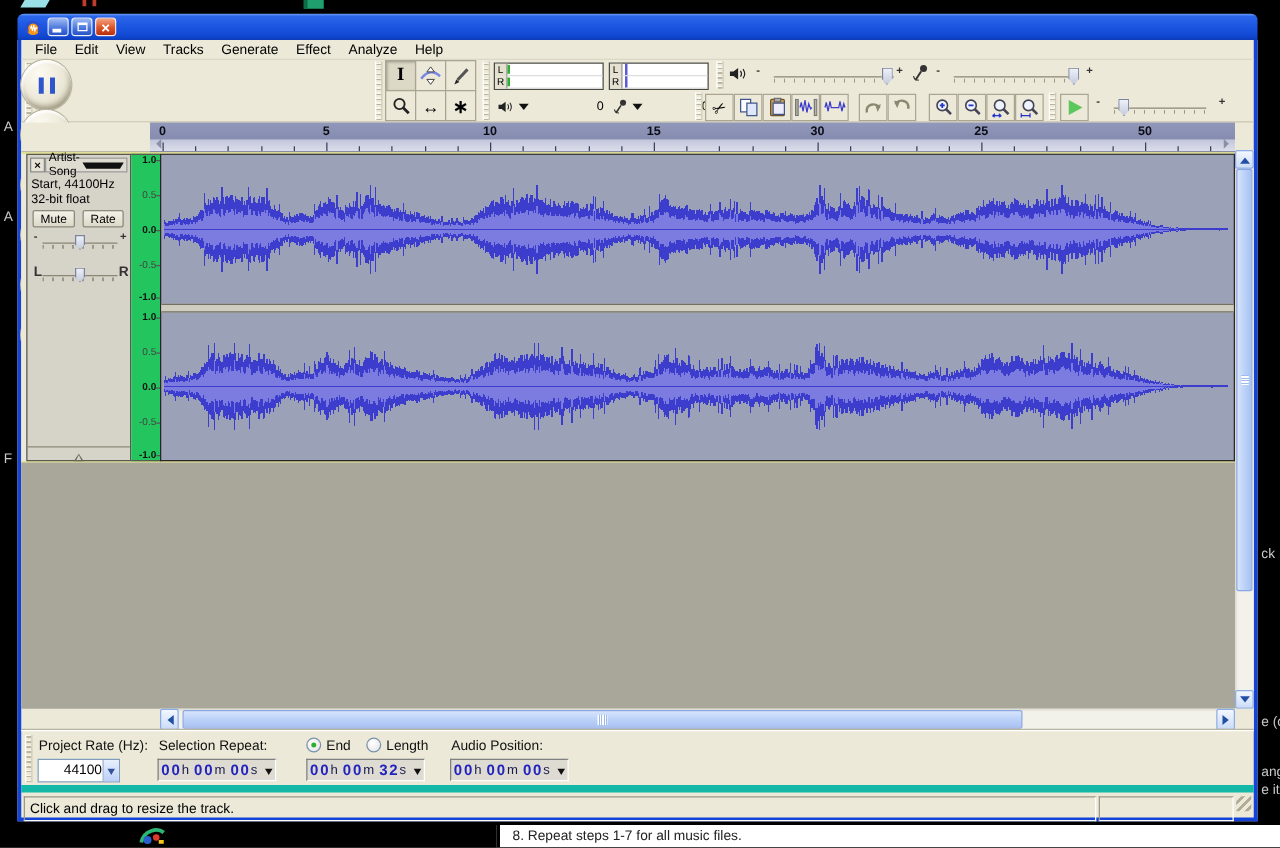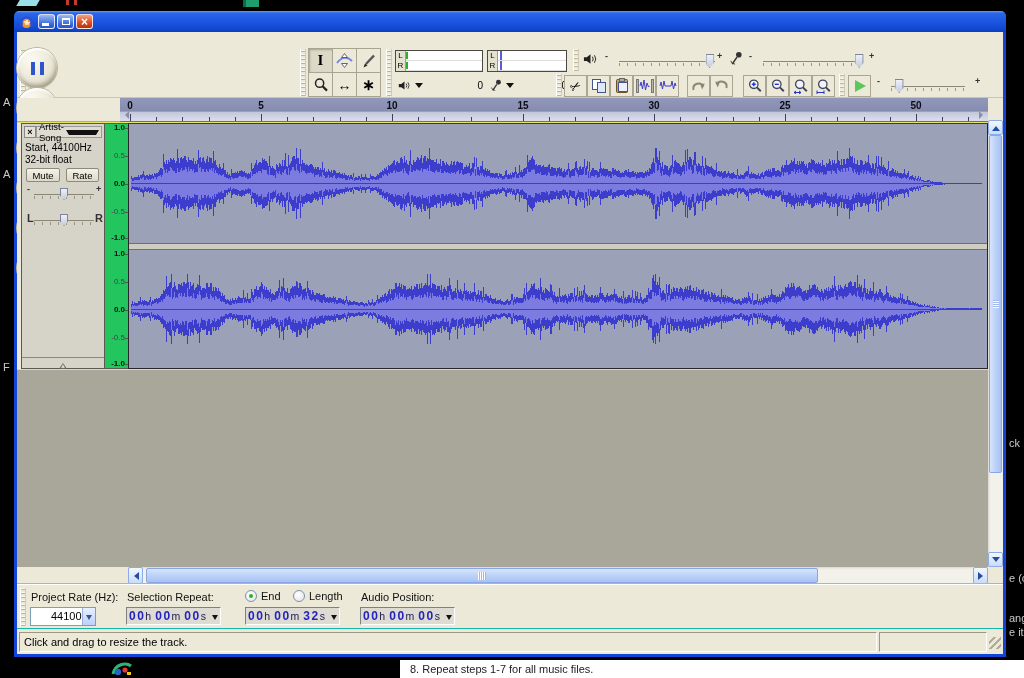--- a/index.html
+++ b/index.html
@@ -179,21 +179,21 @@
     border:1px solid #7a92ac;background:radial-gradient(circle at 40% 35%,#fff,#e2e2e2);vertical-align:-2px;}
   .radio.sel::after{content:"";position:absolute;inset:3px;border-radius:50%;background:#2fae2f;}
   .rlbl{margin-left:4px;}
   .timefield{display:flex;align-items:center;height:18px;background:#dedbd2;padding:0 2px;
     border:1px solid;border-color:#808080 #fff #fff #808080;}
   .tfd{color:#2323bd;font-weight:bold;font-size:12px;letter-spacing:1.5px;font-family:"Liberation Sans",sans-serif;}
   .tfu{color:#1a1a4e;font-size:10.5px;margin:0 4px 0 0;}
   .tfarr{width:0;height:0;border:3.5px solid transparent;border-top:5px solid #111;margin:5px 0 0 2px;}
 
   
-  .statusbar{left:0;top:596px;width:986px;height:24px;border-top:1px solid #14b8a6;}
+  .statusbar{left:0;top:596px;width:986px;height:24px;border-top:6px solid #14b8a6;}
   .scell{position:absolute;top:3px;height:20px;border:1px solid;border-color:#9d9884 #fff #fff #9d9884;
     display:flex;align-items:center;padding-left:4px;font-size:11px;}
   .scell.main{left:2px;width:858px;}
   .scell.sec{left:862px;width:108px;}
   .grip-resize{position:absolute;right:2px;bottom:3px;width:12px;height:12px;
     background:repeating-linear-gradient(135deg,transparent 0 3px,#b0ac98 3px 5px);}
 </style>
 </head>
 <body>
 
@@ -221,20 +221,30 @@
           </span>
         <span class="wbtn minmax">
             <i class="g-max"></i>
           </span>
         <span class="wbtn close">×</span>
       </span>
     </div>
 
     <div class="win-body">
 
+      <div class="menubar" id="menubar">
+          <span class="mi">File</span>
+          <span class="mi">Edit</span>
+          <span class="mi">View</span>
+          <span class="mi">Tracks</span>
+          <span class="mi">Generate</span>
+          <span class="mi">Effect</span>
+          <span class="mi">Analyze</span>
+          <span class="mi">Help</span>
+        </div>
 
       <div class="toolbar-row">
         <div class="grip" style="left:3px;top:2px;height:45px"></div>
         <div id="transport" style="position:absolute;left:0;top:0;width:280px;height:50px">
             <div class="tpb" style="left:14px">
               <span class="glyph">
                 <span class="b-pause"></span>
               </span>
             </div>
             <div class="tpb" style="left:58px">

